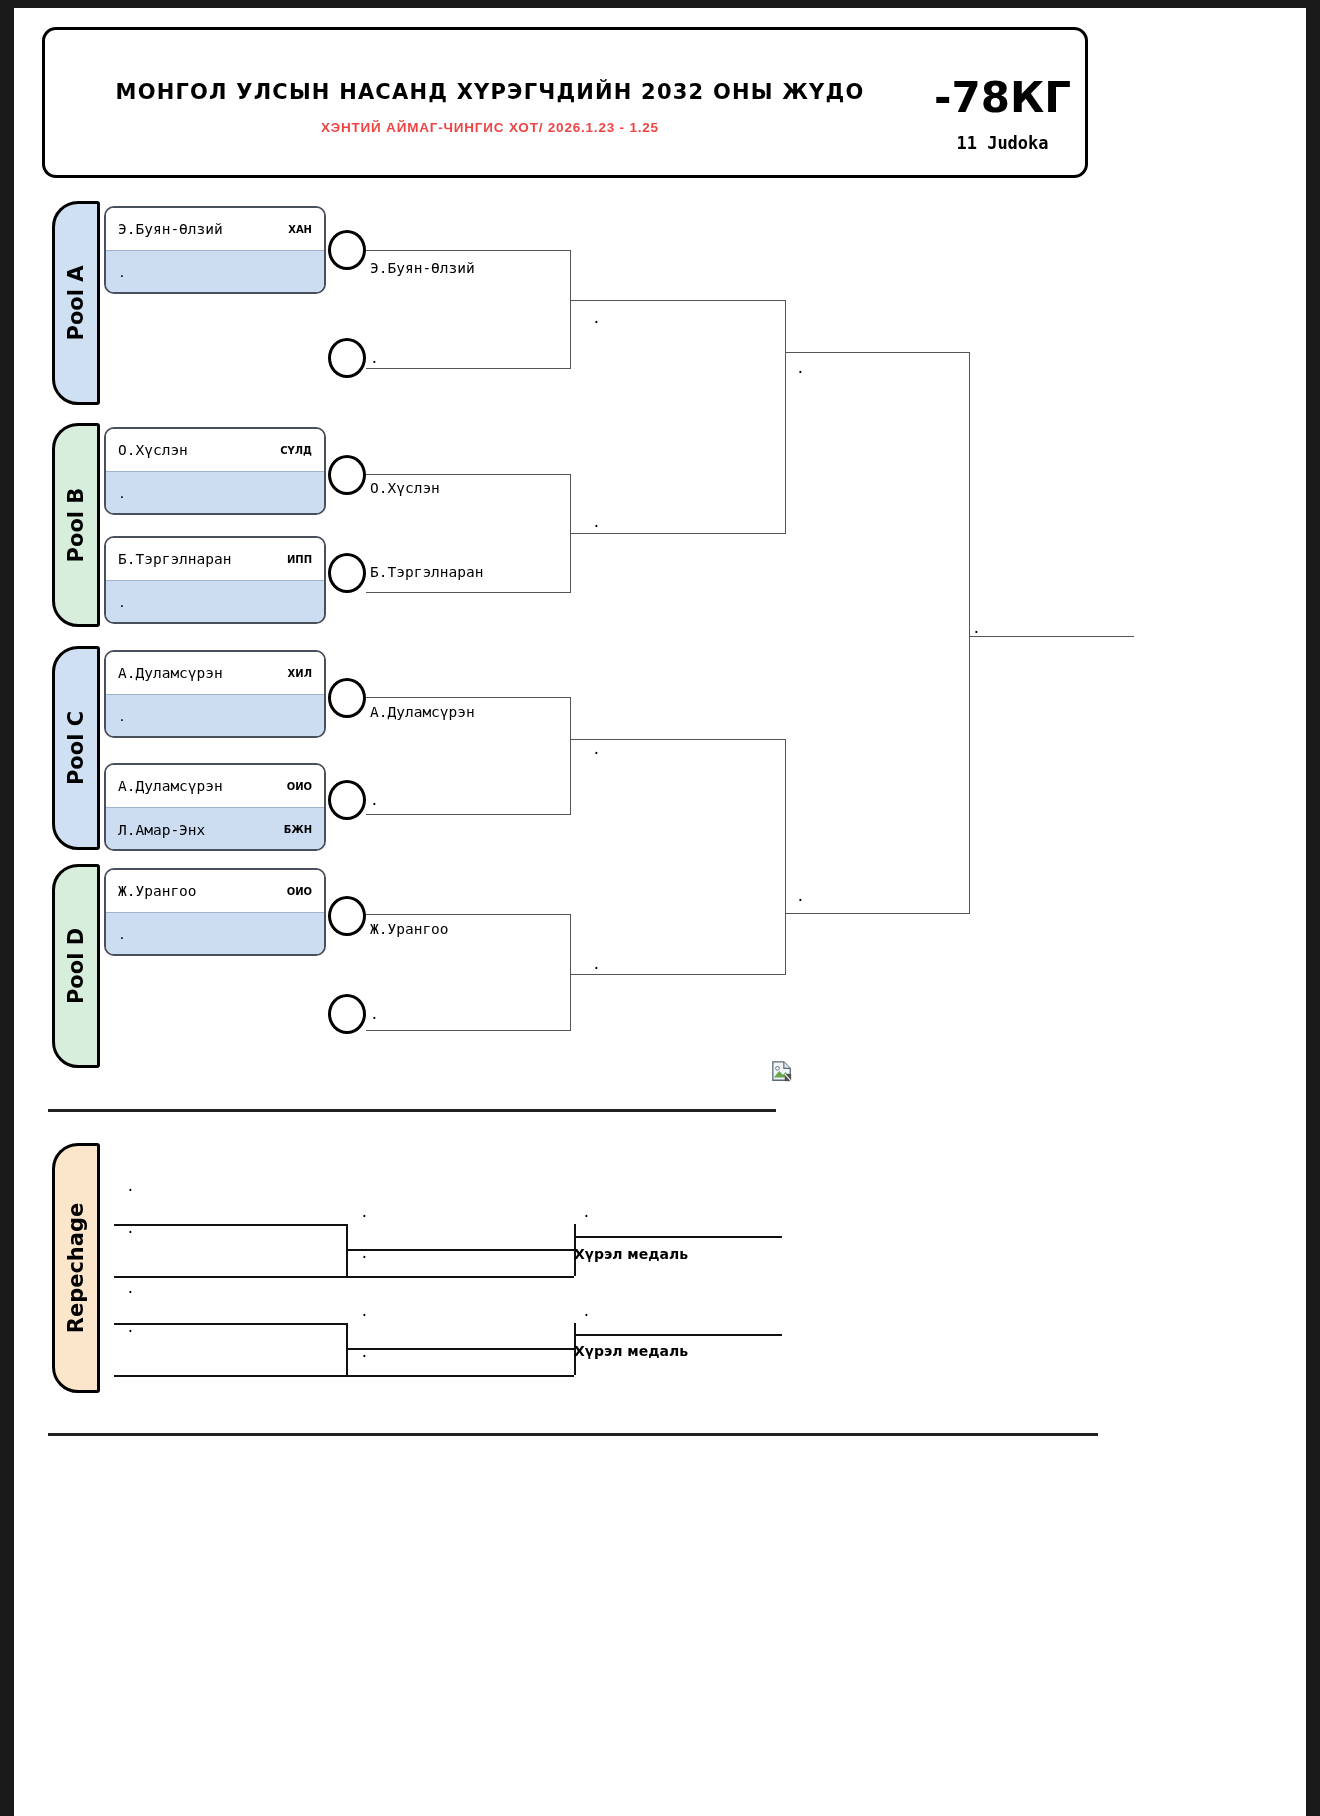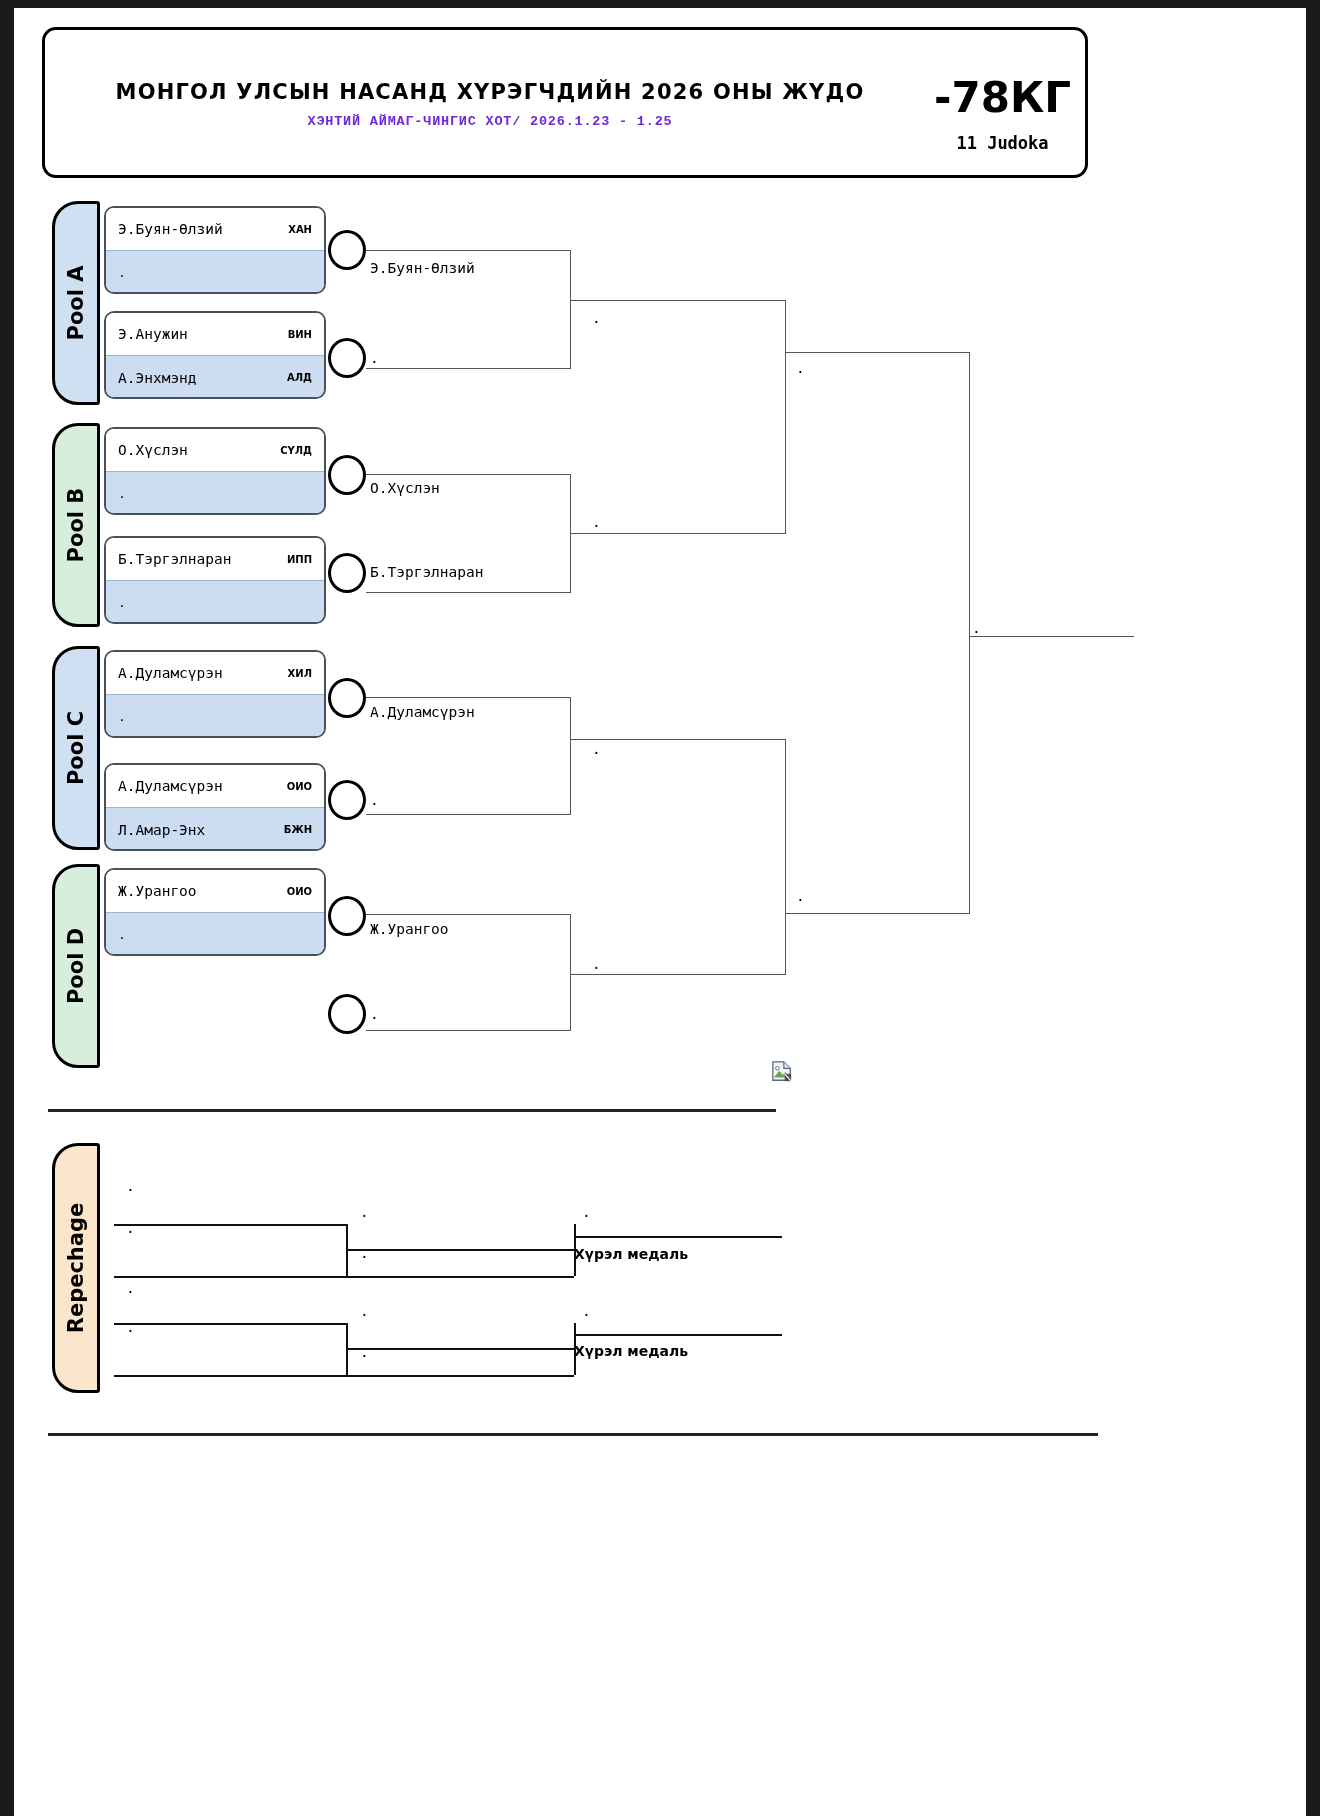--- a/index.html
+++ b/index.html
@@ -23,22 +23,23 @@
     border:3px solid #000;border-radius:14px;background:#fff;
     box-sizing:border-box;
   }
   .title-wrap{position:absolute;left:40px;top:40px;width:810px;text-align:center;}
   .title-l1,.title-l2{
     font-family:"DejaVu Sans", sans-serif;
     font-weight:bold;font-size:21px;letter-spacing:1.2px;color:#000;
     line-height:44px;white-space:nowrap;
   }
   .title-sub{
-    font-family:Liberation Mono, monospace;
-    font-weight:bold;font-size:13.5px;letter-spacing:0.8px;color:#6d28d9;
+    font-family:Liberation Sans, sans-serif;
+    font-weight:bold;font-size:13.5px;letter-spacing:0.8px;color:#ef4444;
+    margin-top:6px;
   }
   .weight-wrap{position:absolute;left:855px;top:42px;width:205px;text-align:center;}
   .weight-cat{
     font-family:"DejaVu Sans", sans-serif;
     font-weight:bold;font-size:42px;color:#000;letter-spacing:0px;line-height:52px;
   }
   .judoka-count{
     font-family:"DejaVu Sans Mono", monospace;
     font-weight:bold;font-size:17px;color:#000;margin-top:9px;
   }
@@ -130,21 +131,21 @@
 <body>
 
 <div class="page-rail-top"></div>
 <div class="page-rail-left"></div>
 <div class="page-rail-right"></div>
 
 <div class="sheet">
 
   <div class="header-box">
     <div class="title-wrap">
-      <div class="title-l1">МОНГОЛ УЛСЫН НАСАНД ХҮРЭГЧДИЙН 2026 ОНЫ ЖҮДО</div>
+      <div class="title-l1">МОНГОЛ УЛСЫН НАСАНД ХҮРЭГЧДИЙН 2032 ОНЫ ЖҮДО</div>
       <div class="title-sub">ХЭНТИЙ АЙМАГ-ЧИНГИС ХОТ/ 2026.1.23 - 1.25</div>
     </div>
     <div class="weight-wrap">
       <div class="weight-cat">-78КГ</div>
       <div class="judoka-count">11 Judoka</div>
     </div>
   </div>
 
   <div class="pool-tab pool-blue" style="left:38px;top:193px;height:204px;">
     <span>Pool A</span>
@@ -155,30 +156,20 @@
       <span class="slot-club">ХАН</span>
     </div>
     <div class="slot slot-bot slot-empty">
       <span class="slot-name">.</span>
       <span class="slot-club"></span>
     </div>
   </div>
   <div class="res-circle" style="left:314px;top:222px;"></div>
   <div class="winner-label" style="left:356px;top:252px;">Э.Буян-Өлзий</div>
 
-  <div class="match-box" style="left:90px;top:303px;">
-    <div class="slot slot-top">
-      <span class="slot-name">Э.Анужин</span>
-      <span class="slot-club">ВИН</span>
-    </div>
-    <div class="slot slot-bot">
-      <span class="slot-name">А.Энхмэнд</span>
-      <span class="slot-club">АЛД</span>
-    </div>
-  </div>
   <div class="res-circle" style="left:314px;top:330px;"></div>
   <div class="winner-label" style="left:356px;top:342px;">.</div>
 
   <div class="pool-tab pool-green" style="left:38px;top:415px;height:204px;">
     <span>Pool B</span>
   </div>
   <div class="match-box" style="left:90px;top:419px;">
     <div class="slot slot-top">
       <span class="slot-name">О.Хүслэн</span>
       <span class="slot-club">СҮЛД</span>

